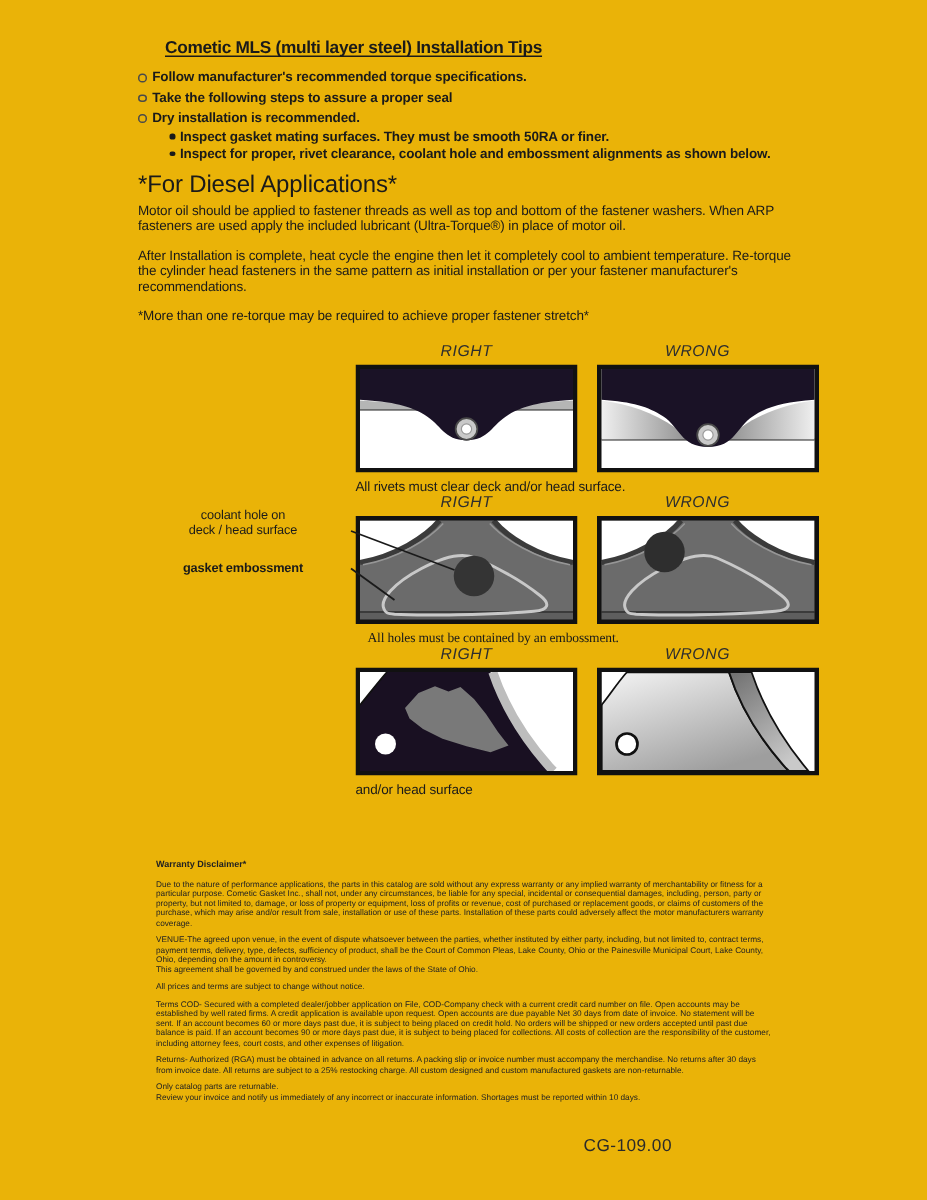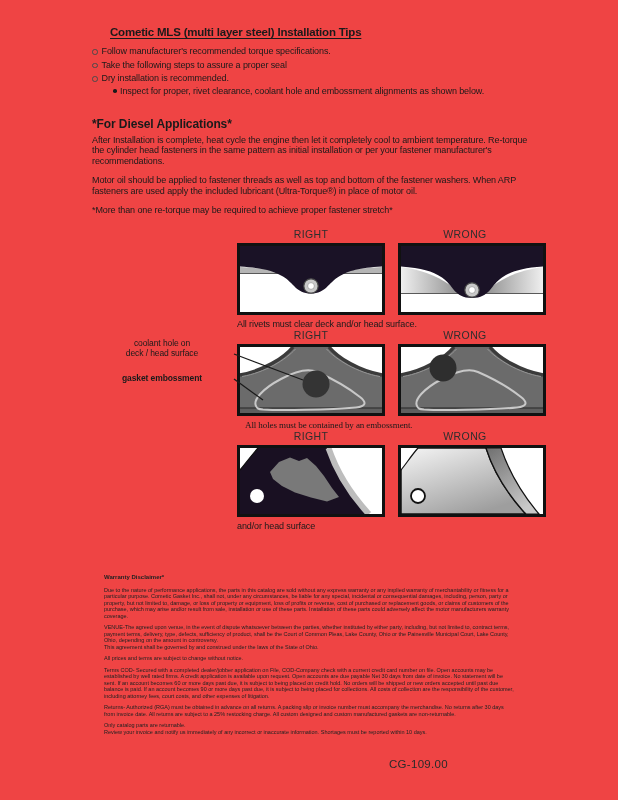--- a/index.html
+++ b/index.html
@@ -1,34 +1,34 @@
 <!DOCTYPE html>
 <html><head>
 <meta charset="utf-8">
 <style>
   html,body{margin:0;padding:0;background:#e8e8e8;}
-  .page{position:relative;width:618px;height:800px;background:#ef4444;margin:0 auto;
+  .page{position:relative;width:618px;height:800px;background:#eab308;margin:0 auto;
         font-family:"Liberation Sans",sans-serif;color:#1a1a1a;overflow:hidden;}
 
   .title{position:absolute;left:110px;top:26px;margin:0;font-size:11.5px;font-weight:bold;
          letter-spacing:-0.2px;text-decoration:underline;text-underline-offset:2px;}
 
-  .bullets{position:absolute;left:92px;top:45px;width:490px;margin:0;padding:0;list-style:none;}
+  .bullets{position:absolute;left:92px;top:45px;width:490px;margin:0;padding:0;list-style:none;font-weight:bold;}
   .b{display:flex;align-items:flex-start;line-height:13.5px;font-size:9px;letter-spacing:-0.1px;}
   .b .mark-o{flex:none;width:3.5px;height:3.5px;border:1px solid #4a4a4a;border-radius:50%;margin:4px 4px 0 0;}
   .b.sub{margin-left:21px;line-height:11.5px;}
   .b .mark-d{flex:none;width:3.5px;height:3.5px;background:#1a1a1a;border-radius:50%;margin:3.6px 3.5px 0 0;}
 
   .diesel{position:absolute;left:92px;top:119px;width:448px;font-size:9px;line-height:10.5px;letter-spacing:-0.1px;}
-  .d-head{font-weight:bold;font-size:12px;margin:0 0 5px 0;}
+  .d-head{font-weight:normal;font-size:16px;margin:0 0 5px 0;}
   .diesel p{margin:0 0 9px 0;}
 
   .pair{position:absolute;left:237px;width:309px;}
   #pair1{top:228px;} #pair2{top:329px;} #pair3{top:430px;}
-  .hdr-row{display:flex;gap:6px;margin-bottom:3px;}
+  .hdr-row{display:flex;gap:6px;margin-bottom:3px;font-style:italic;}
   .hdr{width:148px;text-align:center;font-size:10.5px;color:#2e2e2e;letter-spacing:0.4px;}
   .box-row{display:flex;gap:13px;}
   svg.dbox{display:block;width:148px;height:72px;}
   .cap{font-size:9px;margin-top:4px;letter-spacing:-0.1px;line-height:10.5px;}
   #pair2 .cap{margin-left:8px;font-family:Liberation Serif, serif;}
 
   .p2label{position:absolute;width:140px;left:-145px;text-align:center;font-size:8.5px;line-height:9.5px;letter-spacing:-0.1px;}
   #callout1{top:10px;} #callout2{top:45px;font-weight:bold;}
   .leaders{position:absolute;left:-150px;top:0;width:460px;height:100px;pointer-events:none;}
 
@@ -54,28 +54,32 @@
     <li class="b">
         <span class="mark-o"></span>
         <span>Take the following steps to assure a proper seal</span>
       </li>
     <li class="b">
         <span class="mark-o"></span>
         <span>Dry installation is recommended.</span>
       </li>
     <li class="b sub">
         <span class="mark-d"></span>
+        <span>Inspect gasket mating surfaces.  They must be smooth 50RA or finer.</span>
+      </li>
+    <li class="b sub">
+        <span class="mark-d"></span>
         <span>Inspect for proper, rivet clearance, coolant hole and embossment alignments as shown below.</span>
       </li>
   </ul>
 
   <div class="diesel">
     <div class="d-head">*For Diesel Applications*</div>
+    <p>Motor oil should be applied to fastener threads as well as top and bottom of the fastener washers. When ARP fasteners are used apply the included lubricant (Ultra-Torque®) in place of motor oil.</p>
     <p>After Installation is complete, heat cycle the engine then let it completely cool to ambient temperature. Re-torque the cylinder head fasteners in the same pattern as initial installation or per your fastener manufacturer's recommendations.</p>
-    <p>Motor oil should be applied to fastener threads as well as top and bottom of the fastener washers. When ARP fasteners are used apply the included lubricant (Ultra-Torque®) in place of motor oil.</p>
     <p>*More than one re-torque may be required to achieve proper fastener stretch*</p>
   </div>
 
   <section class="pair" id="pair1">
     <div class="hdr-row">
       <div class="hdr">RIGHT</div>
       <div class="hdr">WRONG</div>
     </div>
     <div class="box-row">
       <svg class="dbox" viewBox="0 0 148 72">

